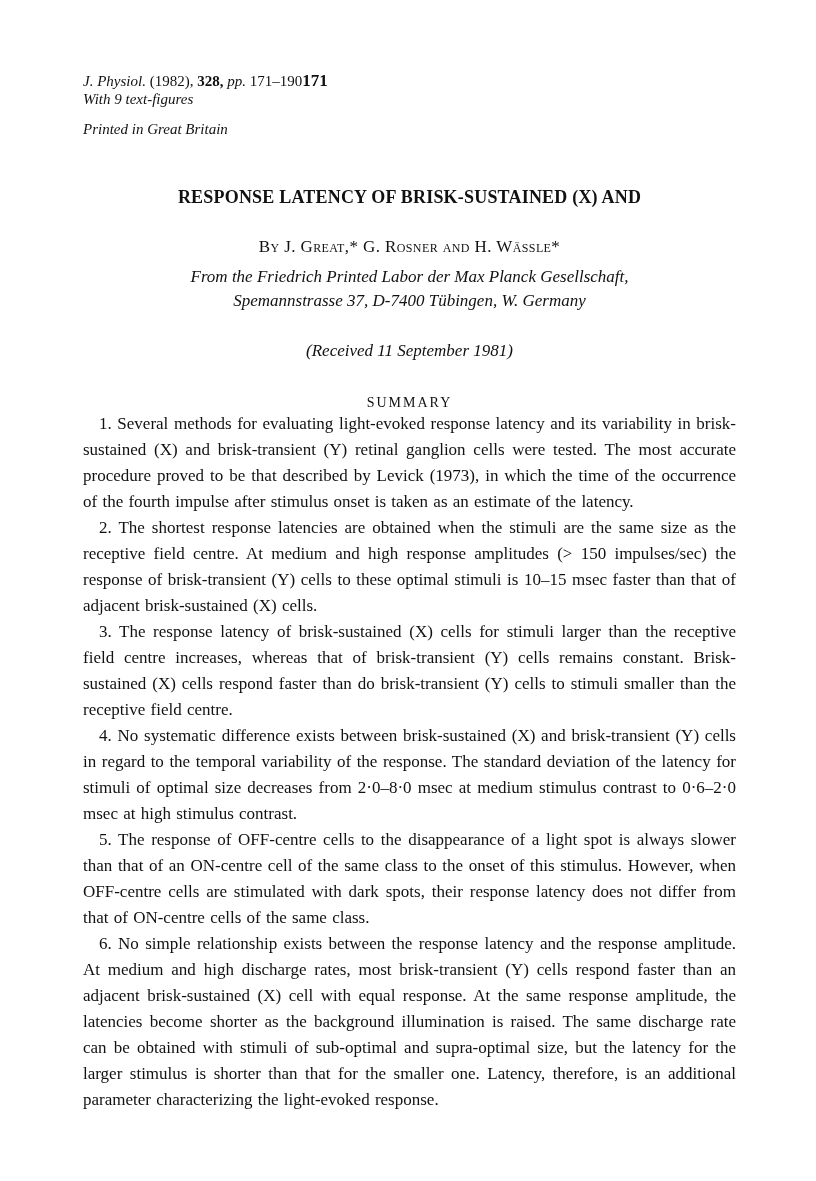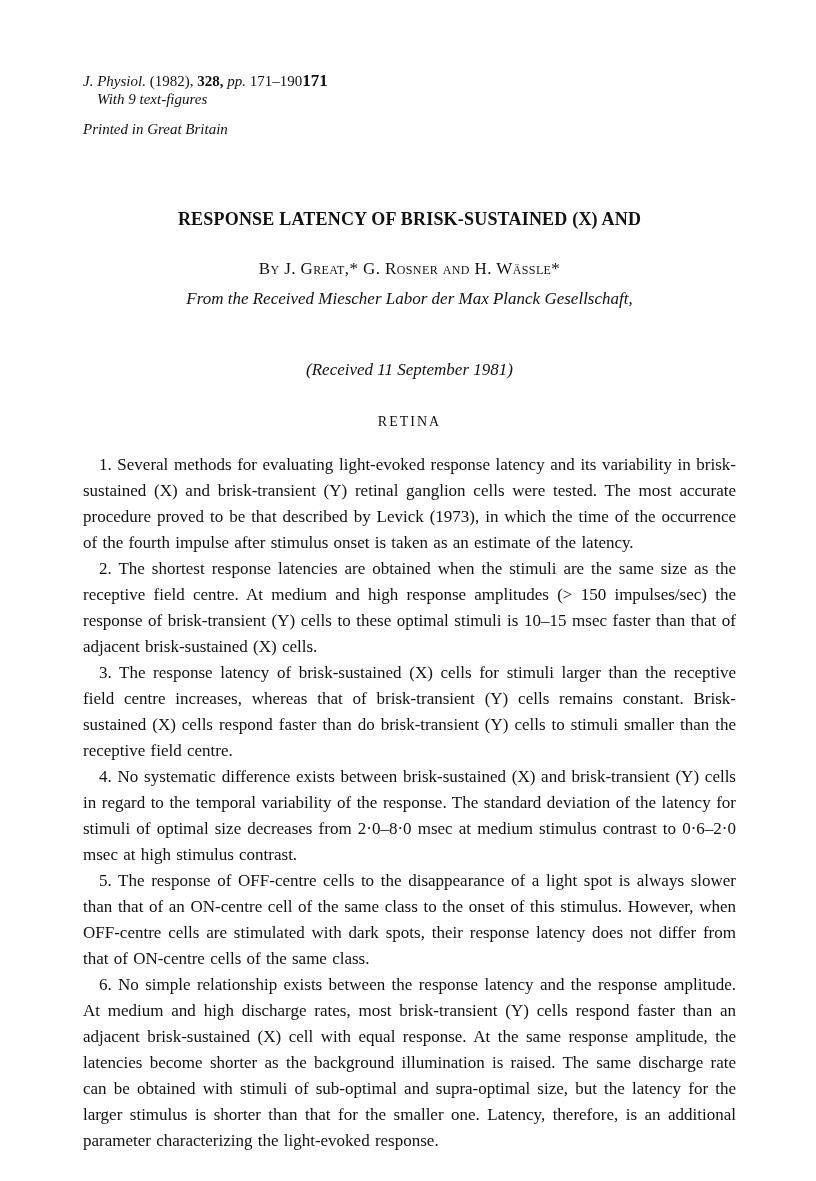--- a/index.html
+++ b/index.html
@@ -25,31 +25,30 @@
     font-size: 15px;
     line-height: 18px;
   }
   .journal-ref em { font-style: italic; }
   .journal-ref .vol { font-weight: bold; }
   .page-number { font-weight: bold; font-size: 17px; }
   .figures-note {
     font-style: italic;
     font-size: 15px;
     line-height: 18px;
-    margin-left: 14px;
   }
   .printed-note {
     font-style: italic;
     font-size: 15px;
     margin-top: 13px;
   }
 
   
   .title-block {
-    margin-top: 68px;
+    margin-top: 46px;
     text-align: center;
   }
   .article-title {
     font-weight: bold;
     font-size: 18px;
     line-height: 27px;
     letter-spacing: 0.2px;
   }
   .byline {
     margin-top: 26px;
@@ -57,35 +56,34 @@
     font-variant: small-caps;
     letter-spacing: 0.4px;
   }
   .affiliation {
     margin-top: 8px;
     font-style: italic;
     font-size: 17px;
     line-height: 24px;
   }
   .received {
-    margin-top: 49px;
+    margin-top: 28px;
     font-style: italic;
     font-size: 17px;
     text-align: center;
   }
   .summary-heading {
     margin-top: 34px;
     text-align: center;
     font-size: 14px;
     letter-spacing: 2px;
   }
 
   
   .body-text {
-    margin-top: 22px;
   }
   .body-text p {
     font-size: 17px;
     line-height: 26px;
     text-align: justify;
     text-indent: 16px;
     word-spacing: 1px;
   }
 </style>
 </head>
@@ -108,27 +106,28 @@
   <div class="printed-note">Printed in Great Britain</div>
 
   <div class="title-block">
     <div class="article-title">
       <div>RESPONSE LATENCY OF BRISK-SUSTAINED (X) AND</div>
     </div>
 
     <div class="byline">By J. Great,* G. Rosner and H. Wässle*</div>
 
     <div class="affiliation">
-      <div>From the Received Miescher Labor der Max Planck Gesellschaft,</div>
+      <div>From the Friedrich Printed Labor der Max Planck Gesellschaft,</div>
+      <div>Spemannstrasse 37, D-7400 Tübingen, W. Germany</div>
     </div>
   </div>
 
   <div class="received">(Received 11 September 1981)</div>
 
-  <div class="summary-heading">RETINA</div>
+  <div class="summary-heading">SUMMARY</div>
 
   <div class="body-text">
     <p>1. Several methods for evaluating light-evoked response latency and its variability in brisk-sustained (X) and brisk-transient (Y) retinal ganglion cells were tested. The most accurate procedure proved to be that described by Levick (1973), in which the time of the occurrence of the fourth impulse after stimulus onset is taken as an estimate of the latency.</p>
     <p>2. The shortest response latencies are obtained when the stimuli are the same size as the receptive field centre. At medium and high response amplitudes (&gt; 150 impulses/sec) the response of brisk-transient (Y) cells to these optimal stimuli is 10–15 msec faster than that of adjacent brisk-sustained (X) cells.</p>
     <p>3. The response latency of brisk-sustained (X) cells for stimuli larger than the receptive field centre increases, whereas that of brisk-transient (Y) cells remains constant. Brisk-sustained (X) cells respond faster than do brisk-transient (Y) cells to stimuli smaller than the receptive field centre.</p>
     <p>4. No systematic difference exists between brisk-sustained (X) and brisk-transient (Y) cells in regard to the temporal variability of the response. The standard deviation of the latency for stimuli of optimal size decreases from 2·0–8·0 msec at medium stimulus contrast to 0·6–2·0 msec at high stimulus contrast.</p>
     <p>5. The response of OFF-centre cells to the disappearance of a light spot is always slower than that of an ON-centre cell of the same class to the onset of this stimulus. However, when OFF-centre cells are stimulated with dark spots, their response latency does not differ from that of ON-centre cells of the same class.</p>
     <p>6. No simple relationship exists between the response latency and the response amplitude. At medium and high discharge rates, most brisk-transient (Y) cells respond faster than an adjacent brisk-sustained (X) cell with equal response. At the same response amplitude, the latencies become shorter as the background illumination is raised. The same discharge rate can be obtained with stimuli of sub-optimal and supra-optimal size, but the latency for the larger stimulus is shorter than that for the smaller one. Latency, therefore, is an additional parameter characterizing the light-evoked response.</p>
   </div>
 

